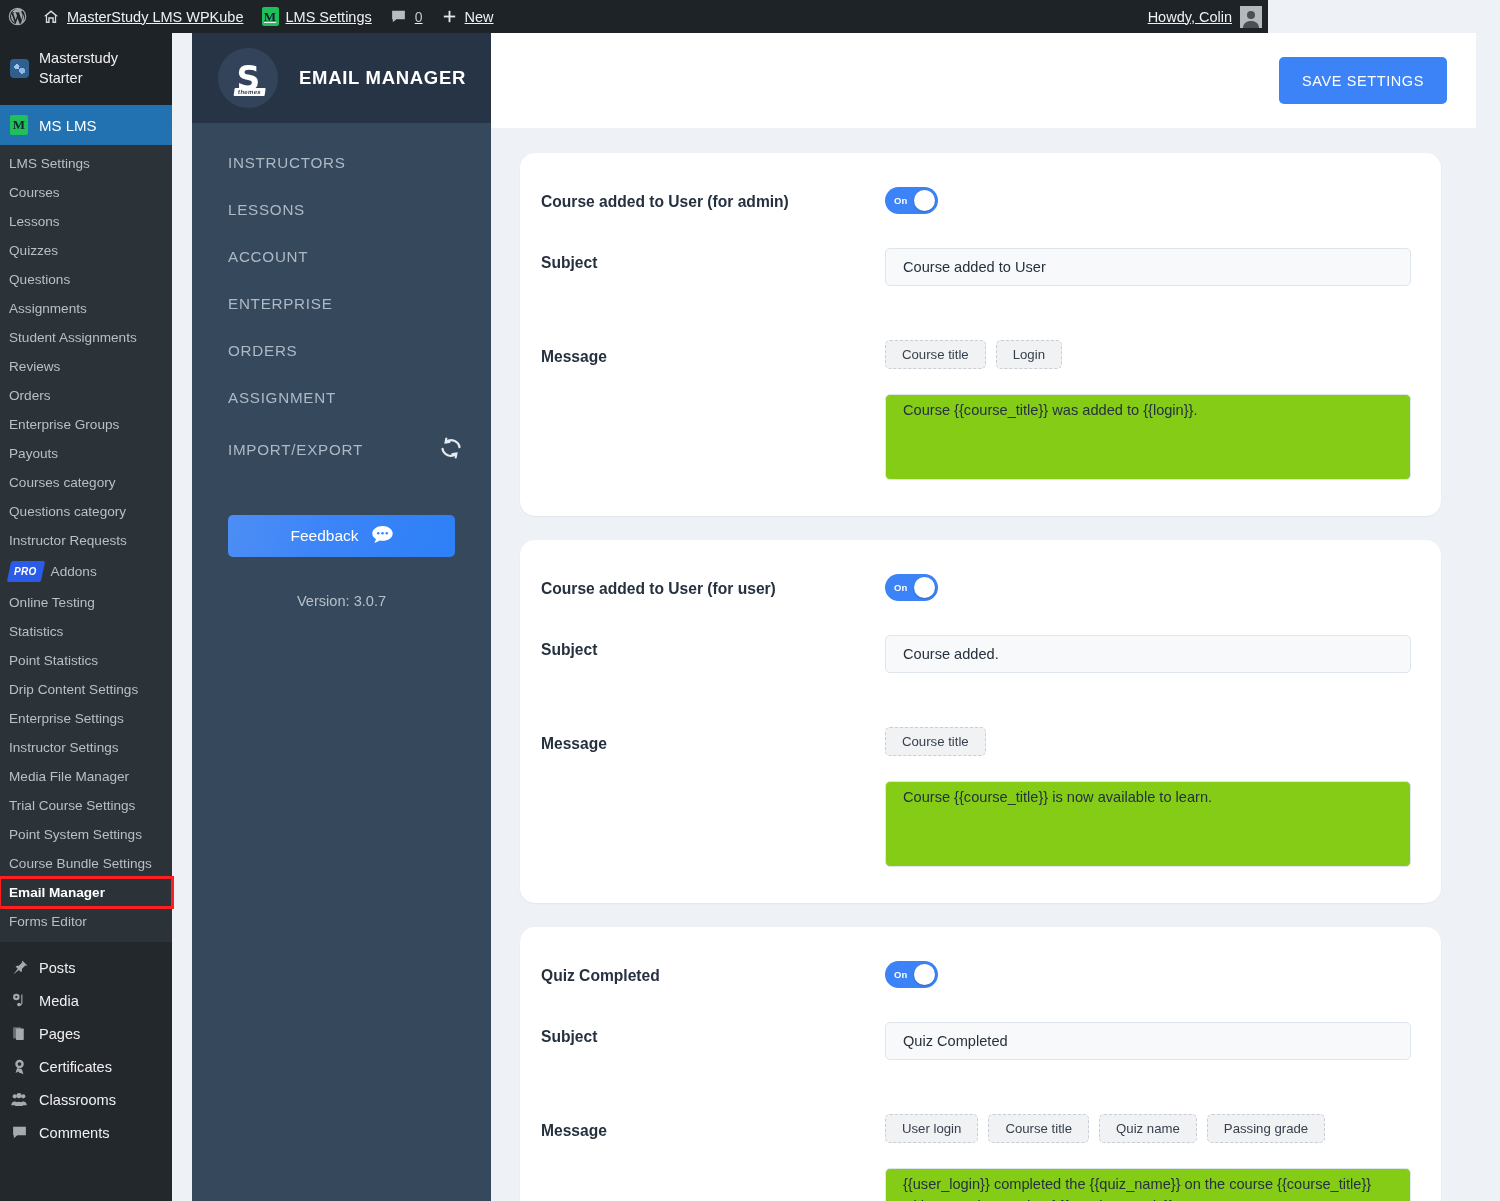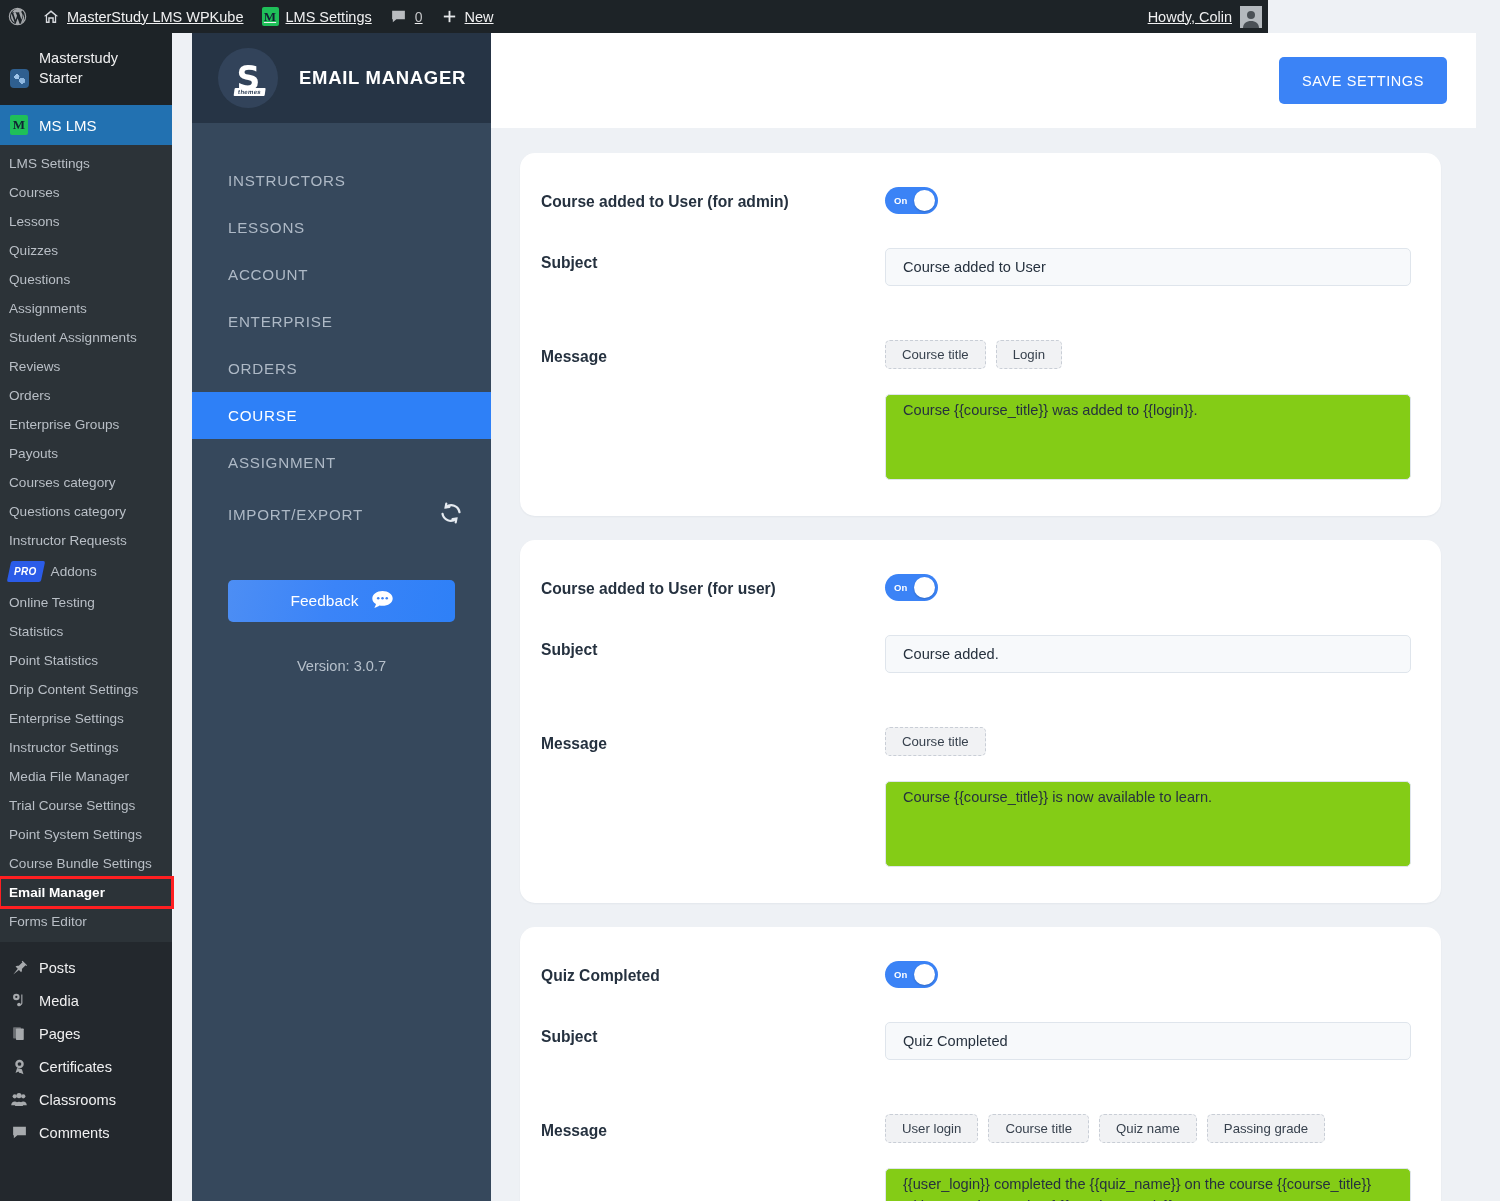--- a/index.html
+++ b/index.html
@@ -48,21 +48,21 @@
     position: absolute; top: 33px; left: 0;
     width: 172px; height: 1168px;
     background: #23282d;
     z-index: 40;
   }
   .wpm-top {
     background: #1d2327;
     padding: 11px 0 13px 0;
   }
   .wpm-row {
-    display: flex; align-items: flex-end; gap: 10px;
+    display: flex; align-items: center; gap: 10px;
     padding: 4px 10px 4px 9px;
     color: #f0f0f1; font-size: 14.5px; line-height: 20px;
   }
   .wpm-row .ic { width: 20px; min-width: 20px; display:flex; justify-content:center; padding-top:1px;}
   .mstarter-dot {
     width: 19px; height: 19px; border-radius: 4px;
     background: #2f5f8f; position: relative; overflow: hidden;
   }
   .mstarter-dot::after{
     content:""; position:absolute; left:3px; top:4px; width:13px; height:11px;
@@ -131,21 +131,21 @@
   }
   .logo-sub {
     position:absolute; bottom: 12px; left: 50%; transform: translateX(-45%) skewX(-8deg);
     background: #fff; color: #32435a;
     font-size: 6px; letter-spacing: .3px; font-weight: bold;
     padding: 1px 4px; border-radius: 1px;
   }
   #plugnav-title {
     color: #fff; font-size: 18.5px; font-weight: bold; letter-spacing: .7px;
   }
-  #plugnav-list { padding-top: 34px; text-align: right; }
+  #plugnav-list { padding-top: 16px; text-align: right; }
   .pn-item {
     display: flex; align-items: center; justify-content: space-between;
     padding: 15px 28px 15px 36px;
     color: #aeb9c6; font-size: 15.2px; letter-spacing: .75px;
     cursor: pointer;
   }
   .pn-item.active { background: #2e80f7; color: #fff; }
   .pn-item .sync { color: #e5eaf0; }
   #feedback-btn {
     margin: 37px 36px 0 36px;
@@ -427,23 +427,20 @@
       </div>
       <div class="pn-item">
         <span>ACCOUNT</span>
       </div>
       <div class="pn-item">
         <span>ENTERPRISE</span>
       </div>
       <div class="pn-item">
         <span>ORDERS</span>
       </div>
-      <div class="pn-item active">
-        <span>COURSE</span>
-      </div>
       <div class="pn-item">
         <span>ASSIGNMENT</span>
       </div>
       <div class="pn-item">
         <span>IMPORT/EXPORT</span>
         <span class="sync"><svg width="24" height="24" viewBox="0 0 24 24" fill="none" stroke="currentColor" stroke-width="2.2" stroke-linecap="round">
             <path d="M20.5 11.2A8.3 8.3 0 007 6.2"></path>
             <path d="M3.5 12.8A8.3 8.3 0 0017 17.8"></path>
             <path d="M7.3 2.6L6.6 6.5l3.9-.7"></path>
             <path d="M16.7 21.4l.7-3.9-3.9.7"></path>

